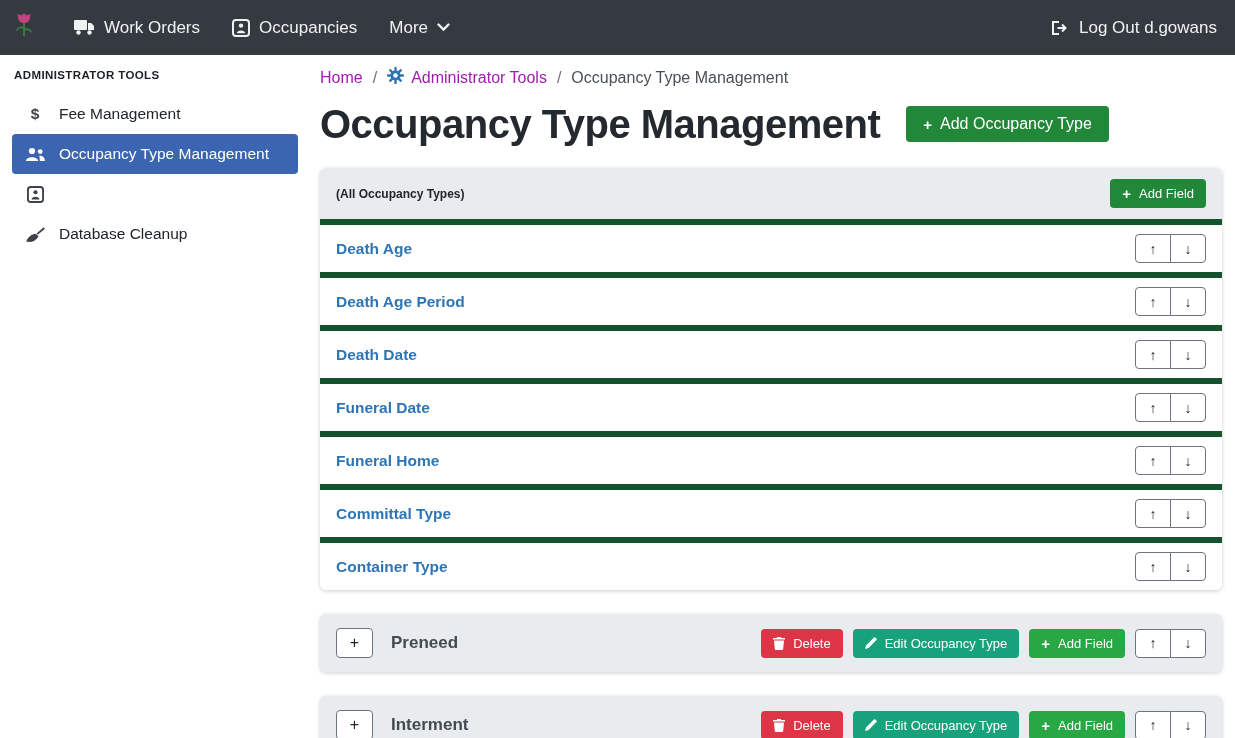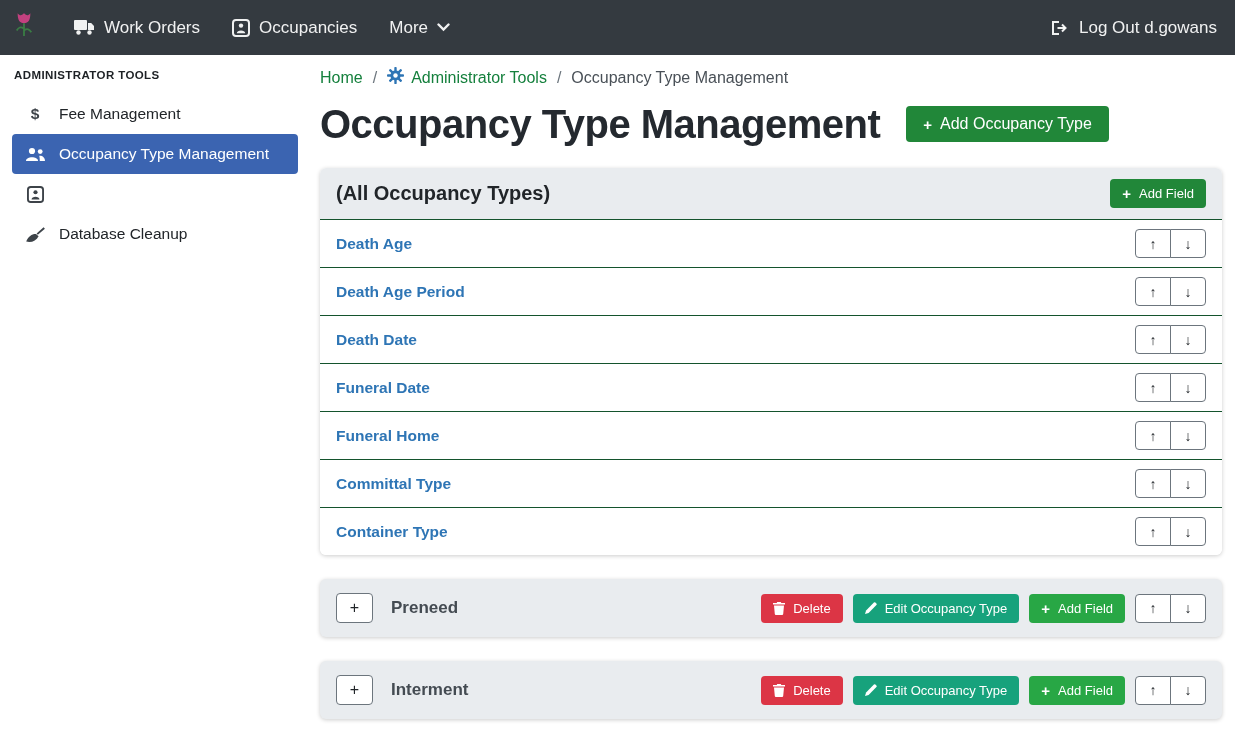--- a/index.html
+++ b/index.html
@@ -27,38 +27,38 @@
   .sidebar-heading { font-size:11.5px; font-weight:700; letter-spacing:.4px; text-transform:uppercase; color:#1d2125; margin:0 0 13px 2px; }
   .side-item { display:flex; align-items:center; gap:13px; height:40px; padding:0 12px; border-radius:4px; font-size:15.5px; color:#212529; cursor:pointer; }
   .side-icon { width:22px; display:flex; justify-content:center; align-items:center; color:#3d4349; font-weight:700; }
   .side-item.active { background:#3b64b1; color:#fff; }
   .side-item.active .side-icon { color:#fff; }
 
   .main { flex:1; padding:8px 13px 0 10px; }
 
   
   .breadcrumb { display:flex; align-items:center; gap:10px; font-size:16px; margin-top:4px; }
-  .breadcrumb a { color:#15803d; text-decoration:none; cursor:pointer; display:flex; align-items:center; gap:7px; }
+  .breadcrumb a { color:#a21caf; text-decoration:none; cursor:pointer; display:flex; align-items:center; gap:7px; }
   .breadcrumb .sep { color:#6c757d; }
   .breadcrumb .current { color:#495057; }
 
   
   .page-head { display:flex; align-items:center; gap:26px; margin-top:12px; }
   .page-title { font-size:40px; font-weight:600; letter-spacing:-.5px; color:#24292f; margin:0; line-height:1.2; }
   .btn { border:none; border-radius:4px; color:#fff; cursor:pointer; font-family:inherit; display:inline-flex; align-items:center; gap:8px; white-space:nowrap; }
   .btn-add-type { background:#218739; font-size:16px; padding:9px 17px; }
   .btn-sm { font-size:13px; padding:7px 12px; }
   .plus-glyph { font-weight:700; font-size:15px; line-height:1; }
 
   
   .card { margin-top:20px; border-radius:6px; box-shadow:0 1px 4px rgba(0,0,0,.2); overflow:hidden; background:#fff; }
   .card-header { background:#e9ecef; display:flex; align-items:center; justify-content:space-between; padding:11px 16px; }
-  .card-title { font-size:20px; font-weight:600; color:#212529; }
+  .card-title { font-size:12px; font-weight:600; color:#212529; }
   .btn-add-field-hdr { background:#218739; }
-  .field-row { display:flex; align-items:center; justify-content:space-between; padding:9px 16px; border-top:1px solid #14532d; background:#fff; }
+  .field-row { display:flex; align-items:center; justify-content:space-between; padding:9px 16px; border-top:6px solid #14532d; background:#fff; }
   .field-label { color:#2e75b5; font-weight:700; font-size:15.5px; cursor:pointer; }
   .arrow-group { display:inline-flex; }
   .arrow-btn { width:36px; height:29px; background:#fff; border:1px solid #6c757d; color:#212529; font-size:14px; cursor:pointer; display:flex; align-items:center; justify-content:center; padding:0; font-family:inherit; }
   .arrow-btn.up { border-radius:4px 0 0 4px; }
   .arrow-btn.down { border-radius:0 4px 4px 0; margin-left:-1px; }
 
   
   .type-bar { margin-top:24px; background:#e9ecef; border-radius:6px; box-shadow:0 1px 4px rgba(0,0,0,.2); display:flex; align-items:center; padding:14px 16px; gap:18px; }
   .expand-btn { width:37px; height:30px; background:#fff; border:1px solid #6c757d; border-radius:4px; font-size:16px; font-weight:400; cursor:pointer; color:#212529; font-family:inherit; display:flex; align-items:center; justify-content:center; }
   .type-title { font-size:17px; font-weight:600; color:#444b52; margin:0; }

